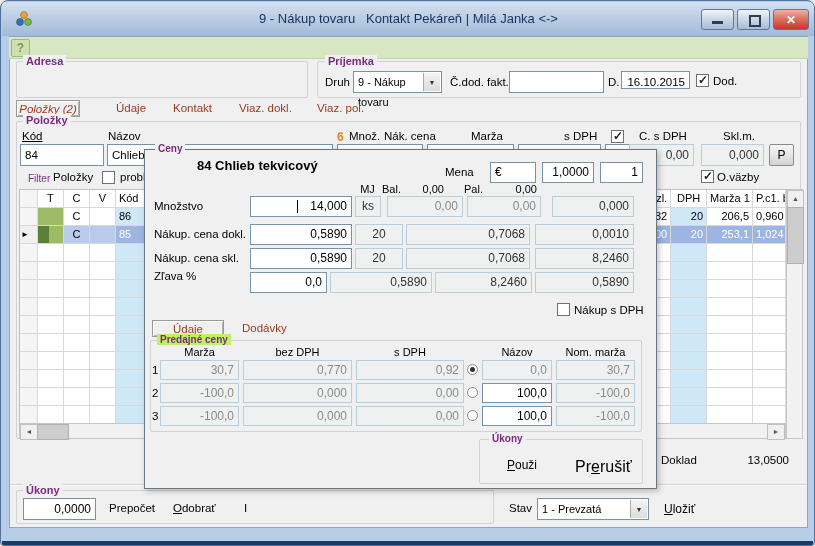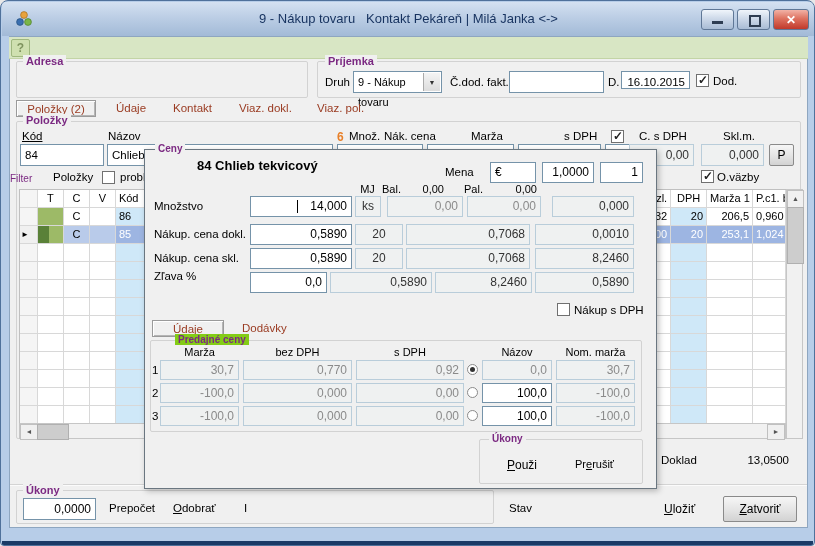--- a/index.html
+++ b/index.html
@@ -115,21 +115,21 @@
     <span>9 - Nákup tovaru</span>
     <span class="dd-arrow">▼</span>
   </div>
   <div class="abs lbl12" style="left:449px;top:75px;">Č.dod. fakt.</div>
   <div class="abs wbox" style="left:508px;top:70px;width:95px;height:22px;"></div>
   <div class="abs lbl12" style="left:607px;top:75px;">D.</div>
   <div class="abs wbox" style="left:620px;top:70px;width:69px;height:18px;text-align:right;font-size:11.5px;padding-left:0;line-height:20px;">16.10.2015</div>
   <div class="abs cb on" style="left:695px;top:73px;"></div>
   <div class="abs lbl12" style="left:712px;top:74px;">Dod.</div>
 
-  <div class="abs tabbox2 tabtxt" style="left:15px;top:99px;width:80px;height:17px;line-height:16px;">Položky (2)</div>
+  <div class="abs tabbox2 tabtxt" style="left:15px;top:99px;width:64px;height:17px;line-height:16px;font-style:italic;">Položky (2)</div>
   <div class="abs tabtxt" style="left:115px;top:101px;">Údaje</div>
   <div class="abs tabtxt" style="left:172px;top:101px;">Kontakt</div>
   <div class="abs tabtxt" style="left:238px;top:101px;">Viaz. dokl.</div>
   <div class="abs tabtxt" style="left:316px;top:101px;">Viaz. pol.</div>
 
   <div class="abs fs" style="left:15px;top:120px;width:785px;height:318px;"></div>
   <div class="abs plbl" style="left:22px;top:113px;">Položky</div>
 
   <div class="abs lbl12" style="left:21px;top:129px;text-decoration:underline;">Kód</div>
   <div class="abs lbl12" style="left:107px;top:129px;">Názov</div>
@@ -145,21 +145,21 @@
   <div class="abs wbox" style="left:19px;top:143px;width:84px;height:22px;text-align:left;font-size:11.5px;line-height:20px;">84</div>
   <div class="abs wbox" style="left:106px;top:143px;width:226px;height:22px;text-align:left;font-size:11.5px;line-height:20px;">Chlieb tekvicový</div>
   <div class="abs wbox" style="left:336px;top:143px;width:86px;height:22px;"></div>
   <div class="abs wbox" style="left:426px;top:143px;width:87px;height:22px;"></div>
   <div class="abs wbox" style="left:517px;top:143px;width:83px;height:22px;"></div>
   <div class="abs wbox" style="left:604px;top:143px;width:49px;height:22px;"></div>
   <div class="abs gbox" style="left:628px;top:143px;width:65px;height:22px;color:#333;line-height:20px;">0,00</div>
   <div class="abs gbox" style="left:700px;top:143px;width:63px;height:22px;color:#333;line-height:20px;">0,000</div>
   <div class="abs btn" style="left:768px;top:143px;width:25px;height:22px;font-size:12px;line-height:20px;">P</div>
 
-  <div class="abs" style="left:9px;top:172px;color:#7b2982;font-size:10px;text-align:center;">Filter</div>
+  <div class="abs" style="left:27px;top:172px;color:#7b2982;font-size:10px;text-align:center;">Filter</div>
   <div class="abs lbl12" style="left:52px;top:170px;">Položky</div>
   <div class="abs cb" style="left:101px;top:170px;"></div>
   <div class="abs lbl12" style="left:119px;top:170px;">probl</div>
   <div class="abs cb on" style="left:700px;top:169px;"></div>
   <div class="abs lbl12" style="left:716px;top:170px;">O.väzby</div>
 
   <div class="abs grid">
     <div class="grow ghead">
       <div class="gc sel"></div>
       <div class="gc t">T</div>
@@ -332,22 +332,25 @@
   <div class="abs" style="left:9px;top:483px;width:797px;height:2px;border-top:1px solid #d4d4d4;border-bottom:1px solid #fbfbfb;"></div>
 
   <div class="abs fs" style="left:15px;top:489px;width:478px;height:34px;"></div>
   <div class="abs plbl" style="left:22px;top:483px;">Úkony</div>
   <div class="abs wbox" style="left:22px;top:497px;width:73px;height:22px;line-height:20px;">0,0000</div>
   <div class="abs lbl12" style="left:108px;top:501px;">Prepočet</div>
   <div class="abs lbl12" style="left:172px;top:501px;"><u>O</u>dobrať</div>
   <div class="abs lbl12" style="left:243px;top:501px;">I</div>
 
   <div class="abs lbl12" style="left:508px;top:501px;">Stav</div>
+  <div class="abs wbox" style="left:536px;top:497px;width:112px;height:22px;text-align:left;font-size:11px;line-height:20px;padding-right:17px;">
+    <span>1 - Prevzatá</span>
+    <span class="dd-arrow">▼</span>
+  </div>
   <div class="abs lbl12" style="left:663px;top:501px;font-size:12px;"><u>U</u>ložiť</div>
-  <div class="abs btn" style="left:722px;top:495px;width:74px;height:26px;font-size:12px;line-height:24px;"><u>Z</u>atvoriť</div>
 
   <div class="abs dialog">
     <div class="abs plbl" style="left:10px;top:-7px;color:#7b2982;font-size:10px;">Ceny</div>
     <div class="abs dlg-title" style="left:52px;top:8px;">84 Chlieb tekvicový</div>
 
     <div class="abs lbl12" style="left:300px;top:16px;">Mena</div>
     <div class="abs wbox" style="left:345px;top:12px;width:46px;height:21px;text-align:left;">€</div>
     <div class="abs wbox" style="left:397px;top:12px;width:52px;height:21px;">1,0000</div>
     <div class="abs wbox" style="left:455px;top:12px;width:43px;height:21px;">1</div>
 
@@ -385,21 +388,21 @@
     <div class="abs gbox" style="left:290px;top:122px;width:97px;height:21px;color:#333;">8,2460</div>
     <div class="abs gbox" style="left:390px;top:122px;width:99px;height:21px;color:#333;">0,5890</div>
 
     <div class="abs cb" style="left:412px;top:153px;"></div>
     <div class="abs lbl12" style="left:429px;top:154px;">Nákup s DPH</div>
 
     <div class="abs tabbox2 tabtxt" style="left:7px;top:170px;width:72px;height:17px;line-height:16px;">Údaje</div>
     <div class="abs tabtxt" style="left:97px;top:172px;">Dodávky</div>
 
     <div class="abs fs" style="left:5px;top:190px;width:492px;height:92px;"></div>
-    <div class="abs" style="left:30px;top:184px;color:#7b2982;font-size:10px;font-weight:bold;background:#84cc16;padding:0 3px;">Predajné ceny</div>
+    <div class="abs" style="left:12px;top:184px;color:#7b2982;font-size:10px;font-weight:bold;background:#bef264;padding:0 3px;">Predajné ceny</div>
     <div class="abs ph" style="left:15px;top:196px;width:79px;">Marža</div>
     <div class="abs ph" style="left:98px;top:196px;width:109px;">bez DPH</div>
     <div class="abs ph" style="left:211px;top:196px;width:108px;">s DPH</div>
     <div class="abs ph" style="left:337px;top:196px;width:70px;">Názov</div>
     <div class="abs ph" style="left:411px;top:196px;width:79px;">Nom. marža</div>
 
     <div class="abs lbl12" style="left:7px;top:214px;">1</div>
     <div class="abs gbox dim" style="left:15px;top:210px;width:79px;height:20px;">30,7</div>
     <div class="abs gbox dim" style="left:98px;top:210px;width:109px;height:20px;">0,770</div>
     <div class="abs gbox dim" style="left:211px;top:210px;width:108px;height:20px;">0,92</div>
@@ -419,18 +422,18 @@
     <div class="abs gbox dim" style="left:15px;top:256px;width:79px;height:20px;">-100,0</div>
     <div class="abs gbox dim" style="left:98px;top:256px;width:109px;height:20px;">0,000</div>
     <div class="abs gbox dim" style="left:211px;top:256px;width:108px;height:20px;">0,00</div>
     <div class="abs radio" style="left:322px;top:260px;"></div>
     <div class="abs wbox" style="left:337px;top:256px;width:70px;height:20px;">100,0</div>
     <div class="abs gbox dim" style="left:411px;top:256px;width:79px;height:20px;">-100,0</div>
 
     <div class="abs fs" style="left:334px;top:289px;width:164px;height:45px;"></div>
     <div class="abs" style="left:344px;top:283px;color:#7b2982;font-size:10px;font-weight:bold;background:#f0f0f0;padding:0 3px;">Úkony</div>
     <div class="abs lbl12" style="left:362px;top:308px;font-size:12px;"><u>P</u>ouži</div>
-    <div class="abs lbl12" style="left:430px;top:308px;font-size:11px;">Pr<u>e</u>rušiť</div>
+    <div class="abs lbl12" style="left:430px;top:308px;font-size:16px;">Pr<u>e</u>rušiť</div>
   </div>
 
   <div class="abs win-bottom"></div>
 </div>
 </div>
 
 </body></html>

